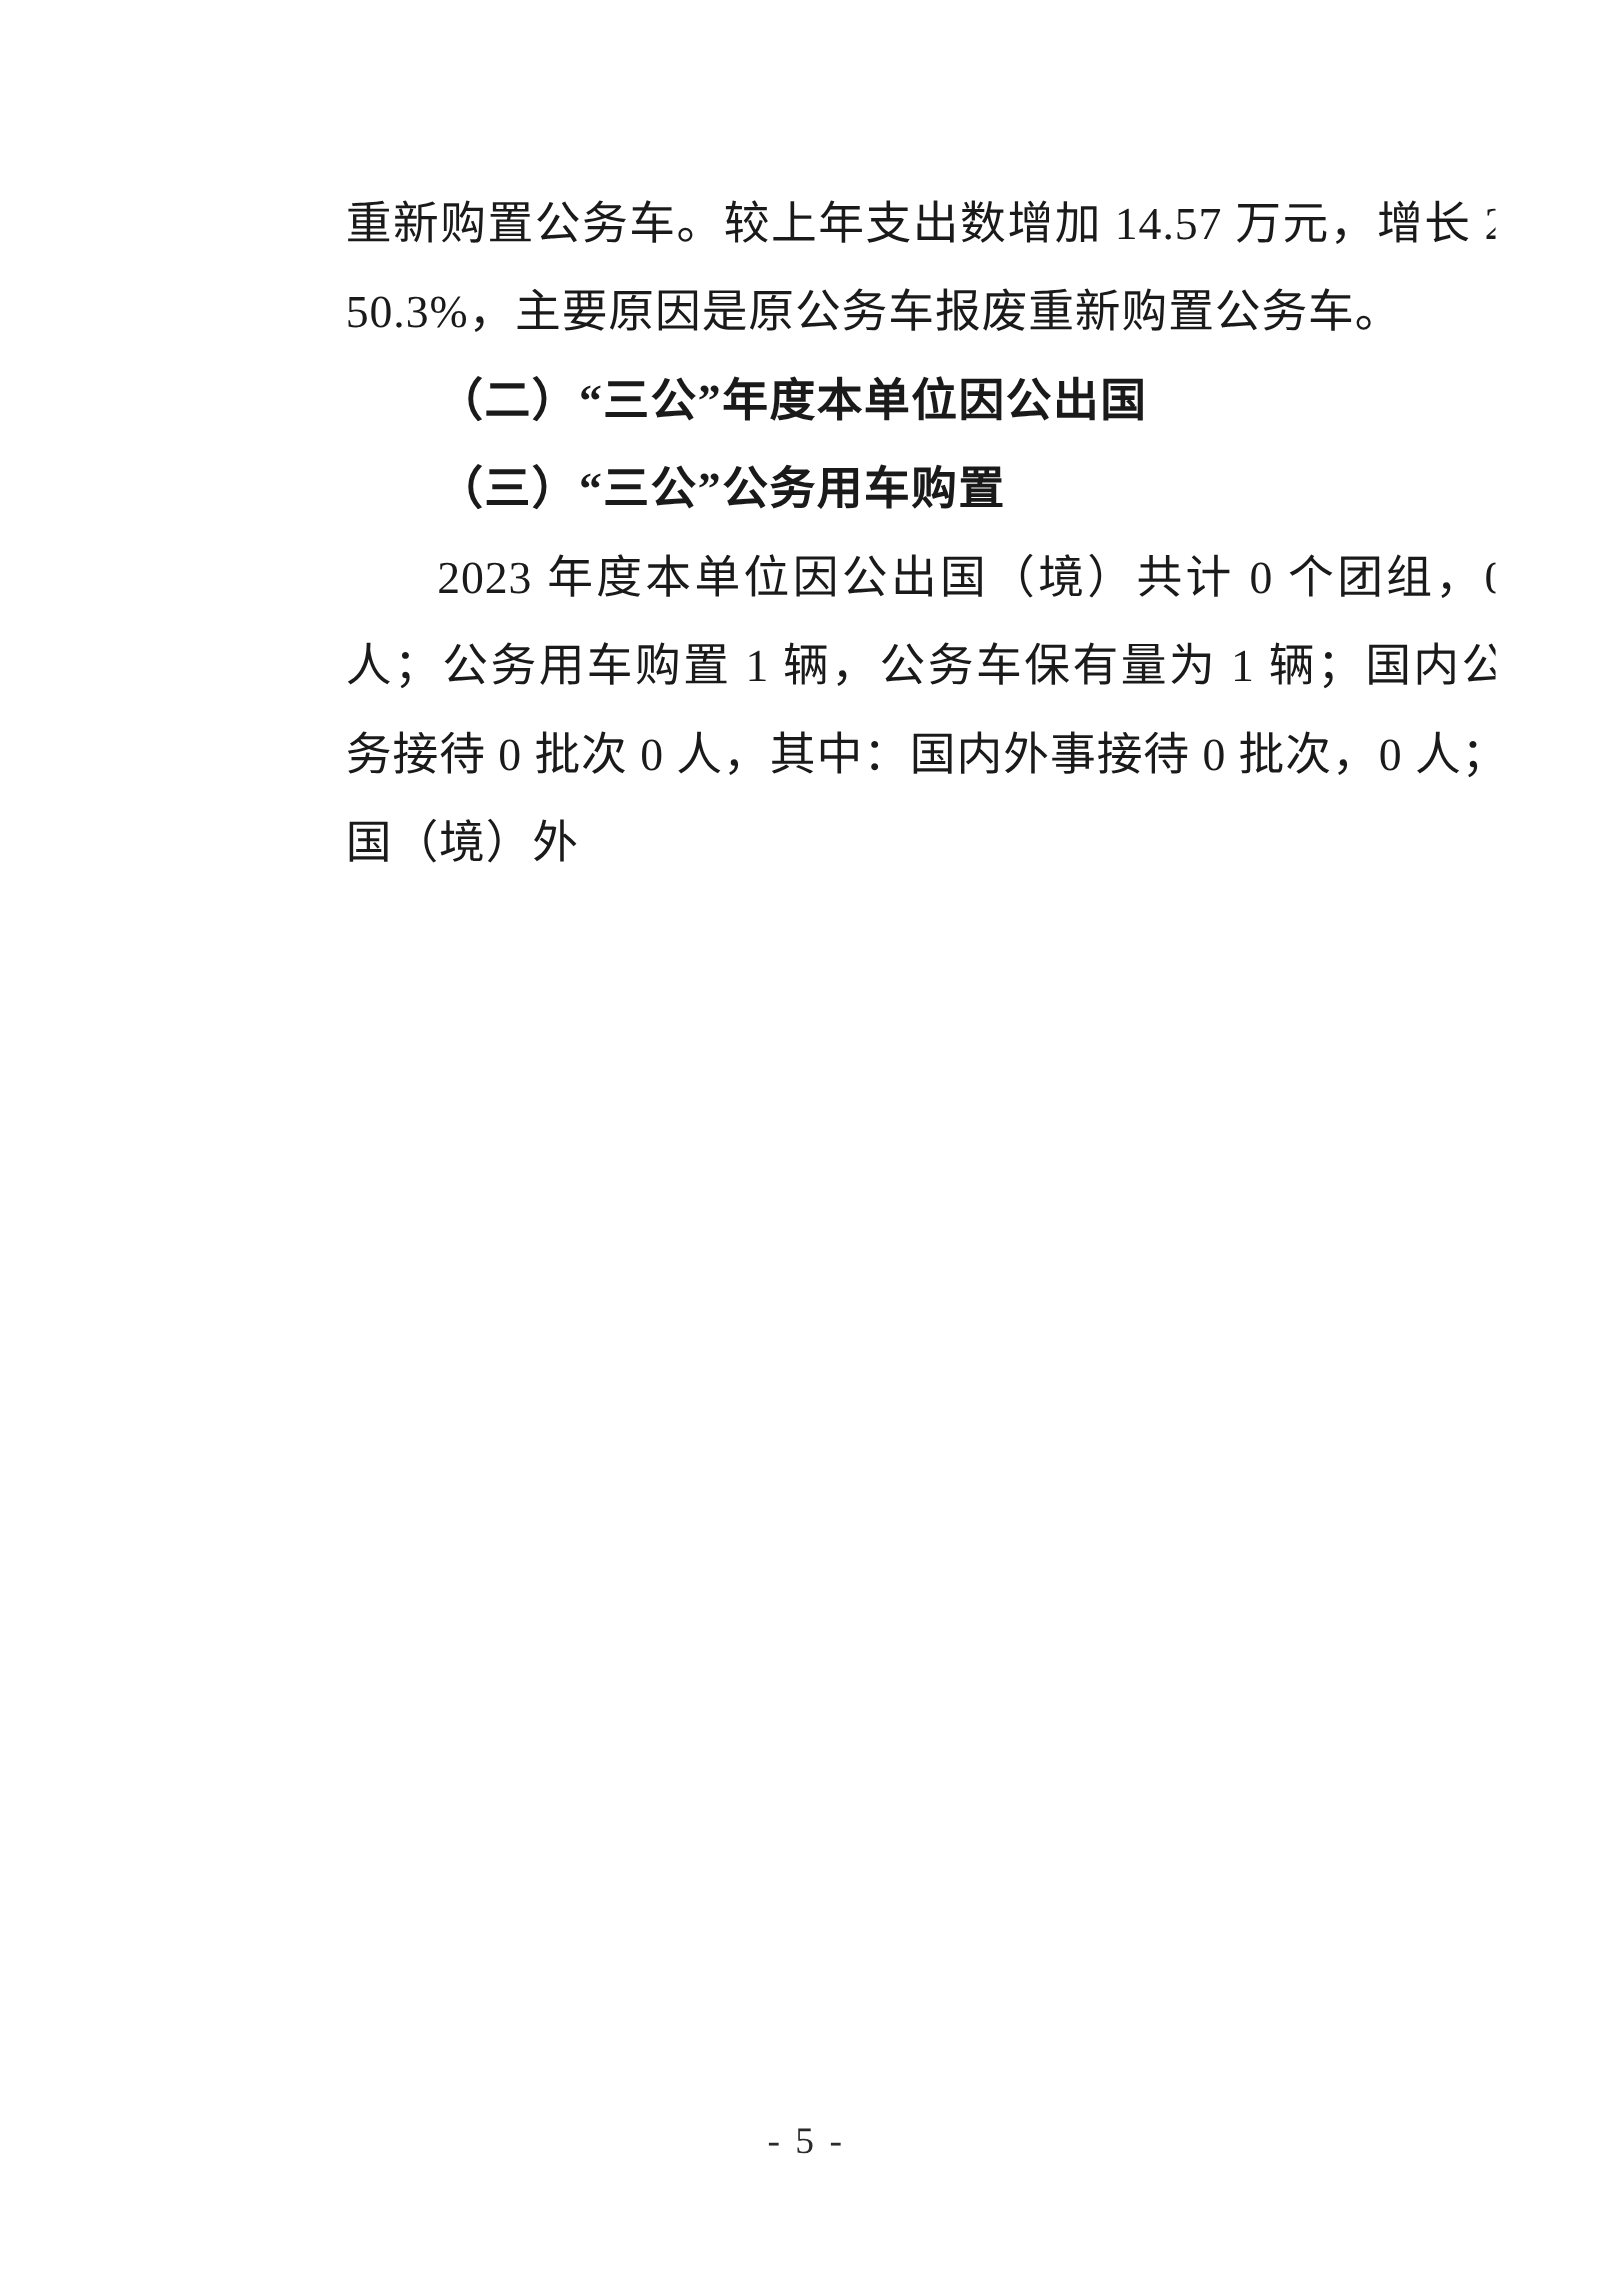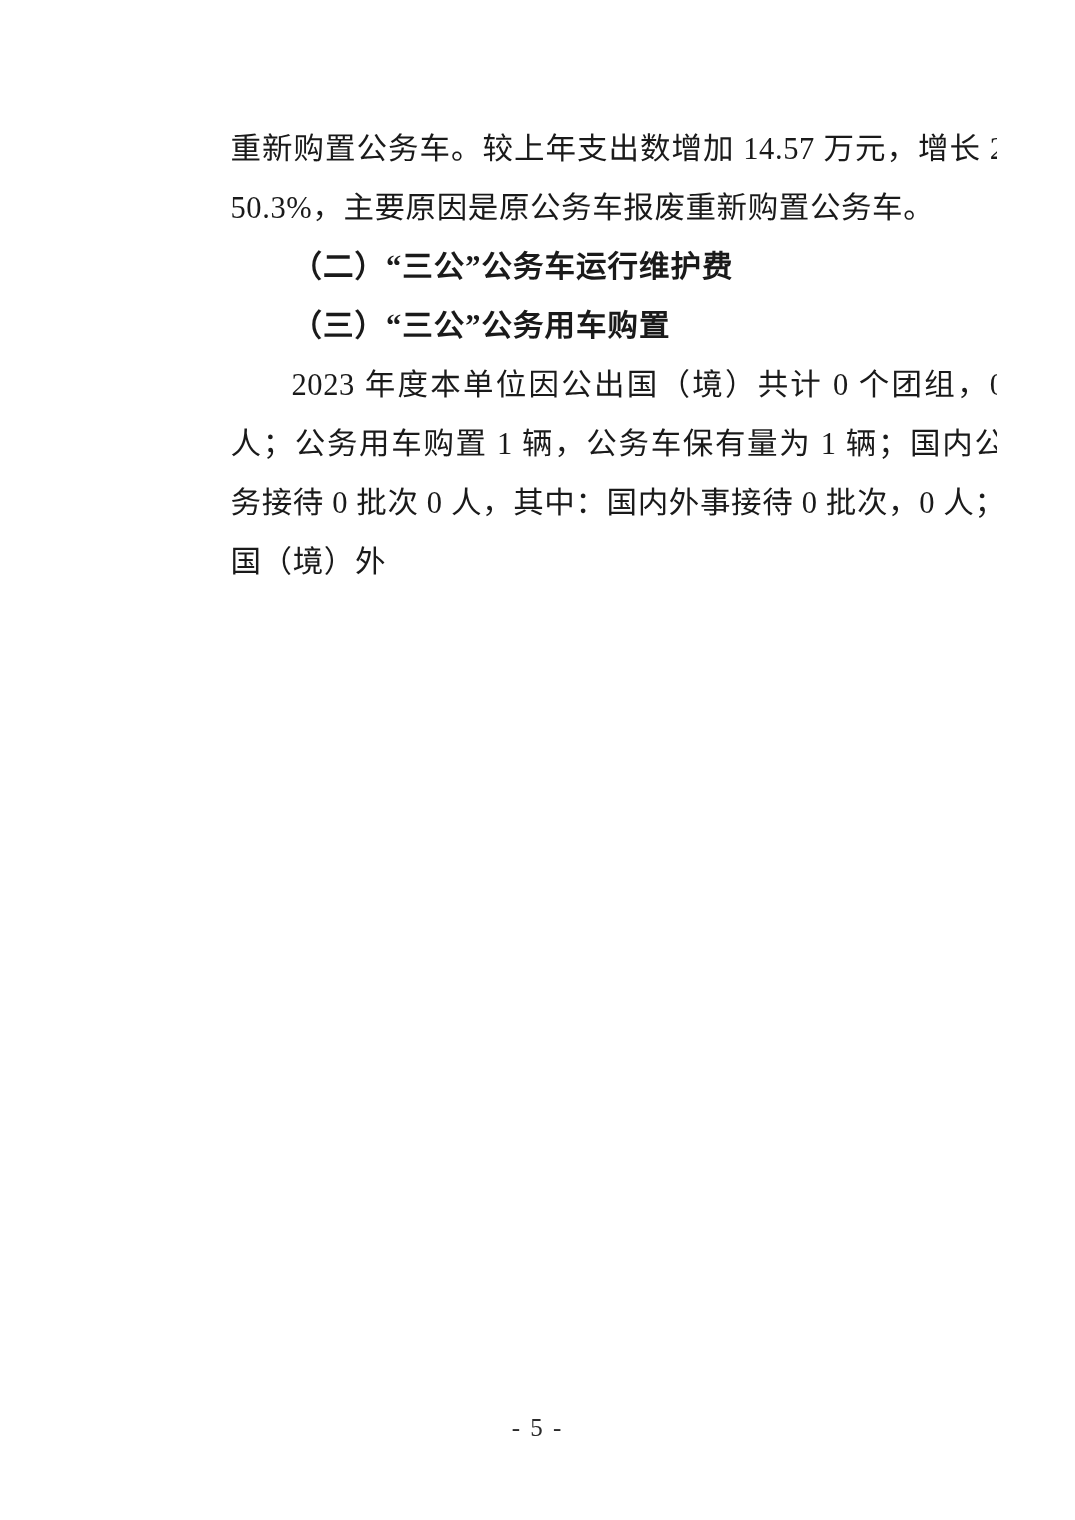--- a/index.html
+++ b/index.html
@@ -53,18 +53,18 @@
     color: #2b2b2b;
     letter-spacing: 2px;
   }
 </style>
 </head>
 <body>
 
 <div class="page">
   <div class="content">
     <p class="body">重新购置公务车。较上年支出数增加 14.57 万元，增长 250.3%，主要原因是原公务车报废重新购置公务车。</p>
-    <p class="heading">（二）“三公”公务车运行维护费</p>
+    <p class="heading">（二）“三公”年度本单位因公出国</p>
     <p class="heading">（三）“三公”公务用车购置</p>
     <p class="indent">2023 年度本单位因公出国（境）共计 0 个团组，0 人；公务用车购置 1 辆，公务车保有量为 1 辆；国内公务接待 0 批次 0 人，其中：国内外事接待 0 批次，0 人；国（境）外</p>
   </div>
   <div class="footer">- 5 -</div>
 </div>
 
 </body></html>

